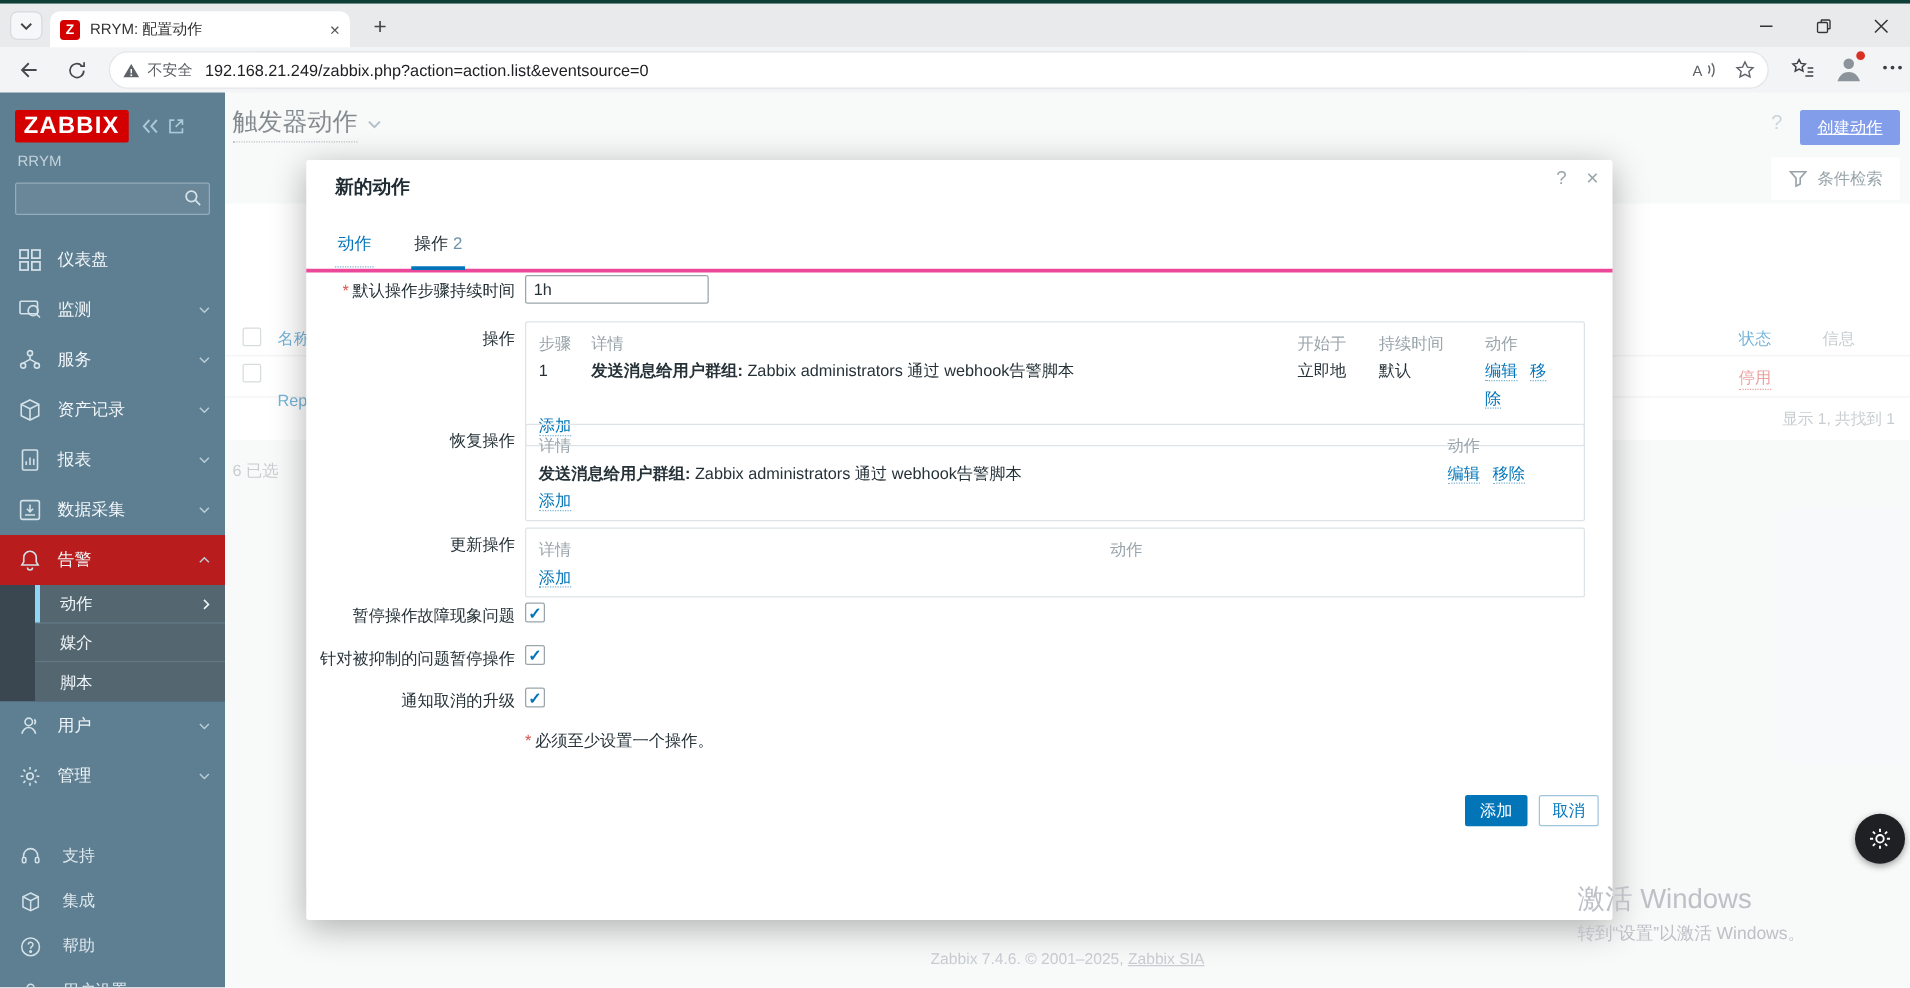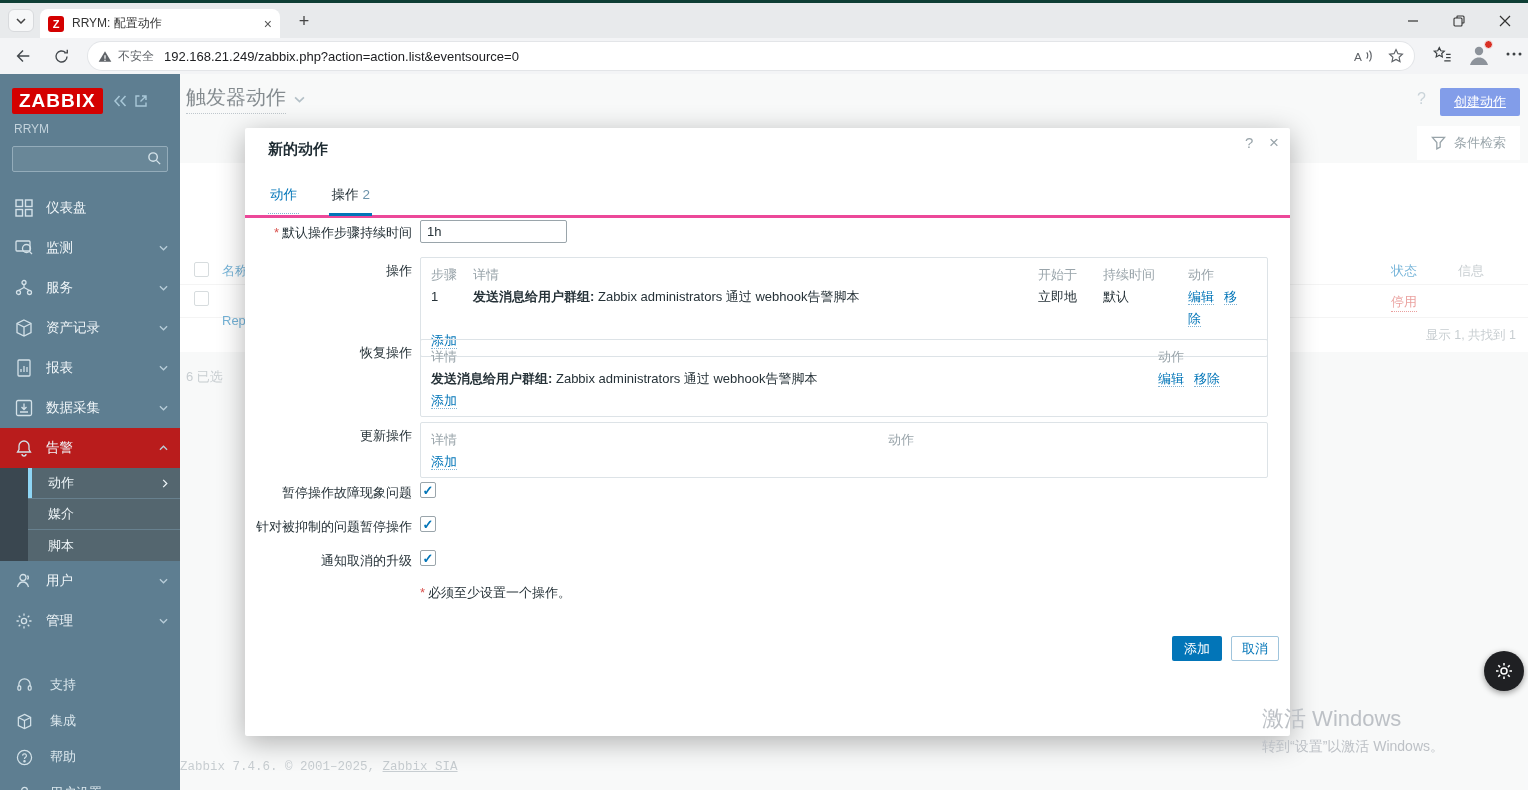--- a/index.html
+++ b/index.html
@@ -84,21 +84,21 @@
   .cbx { position:absolute; left:14px; top:6px; width:15px; height:15px; border:1px solid #b6bfc4;
     border-radius:2px; background:#fff; }
   .hname { position:absolute; left:42px; top:6px; font-size:13px; color:#0275b8; }
   .hstatus { position:absolute; left:1211px; top:6px; font-size:13px; color:#0275b8; }
   .hinfo { position:absolute; left:1278px; top:6px; font-size:13px; color:#9aa5ab; }
   .rname { position:absolute; left:42px; top:8px; font-size:13px; color:#0275b8;margin-top:20px; }
   .rstatus { position:absolute; left:1211px; top:8px; font-size:13px; color:#d9534f;
     border-bottom:1px dotted #d9534f; }
   .tbl-summary { position:absolute; right:12px; top:164px; font-size:12.5px; color:#9aa5ab; }
   .selected-count { position:absolute; left:6px; top:294px; font-size:13px; color:#9aa5ab; }
-  .page-footer { position:absolute; left:0; right:0; top:686px; text-align:left; font-size:12.5px; color:#9aa5ab;font-family:Liberation Mono, monospace; }
+  .page-footer { position:absolute; left:0; right:0; top:686px; text-align:center; font-size:12.5px; color:#9aa5ab; }
   .page-footer a { color:#9aa5ab; text-decoration:underline; }
 
   .dim { position:absolute; inset:0; background:rgba(255,255,255,0.45); z-index:10; }
 
   
   .modal { position:absolute; left:65px; top:54px; width:1045px; height:608px; background:#fff; z-index:20;
     box-shadow:0 6px 28px rgba(0,0,0,0.3); border-radius:2px; }
   .m-title { position:absolute; left:23px; top:12px; font-size:15px; font-weight:bold; color:#1f2c33; }
   .m-help { position:absolute; left:1000px; top:6px; color:#9aa5ab; font-size:15px; }
   .m-close { position:absolute; left:1024px; top:5px; color:#9aa5ab; font-size:17px; }

